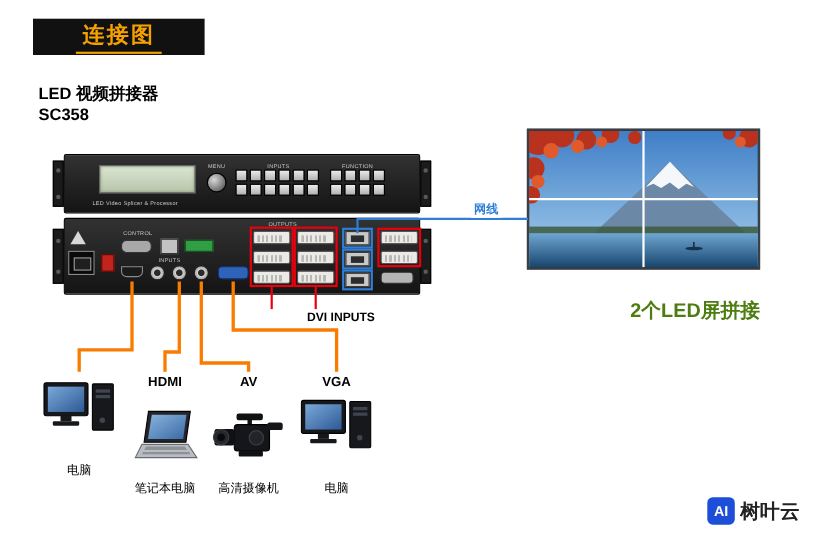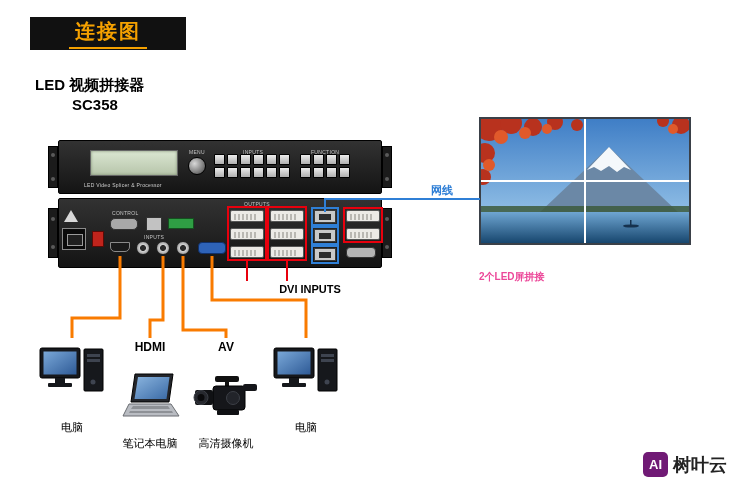--- a/index.html
+++ b/index.html
@@ -6,21 +6,21 @@
   html,body { background:#fff; }
   body { font-family:"Liberation Sans", sans-serif; }
   .canvas { position:relative; width:750px; height:500px; background:#fff; overflow:hidden; }
   .abs { position:absolute; }
 
   
   .title-banner { left:30px; top:17px; width:156px; height:33px; background:#111; display:flex; align-items:center; justify-content:center; }
   .title-text { color:#f5a100; font-size:20px; font-weight:bold; letter-spacing:2px; border-bottom:2px solid #f5a100; padding:0 6px 2px 6px; }
 
   .device-name1 { left:35px; top:76px; font-size:15px; font-weight:bold; color:#000; }
-  .device-name2 { left:35px; top:96px; font-size:15px; font-weight:bold; color:#000;margin-left:37px; }
+  .device-name2 { left:35px; top:96px; font-size:15px; font-weight:bold; color:#000; }
 
   
   .front-panel { left:48px; top:140px; width:344px; height:54px; }
   .rear-panel  { left:48px; top:198px; width:344px; height:70px; }
   .rack-ear { position:absolute; top:6px; width:10px; height:42px; background:#1b1b1b; border:1px solid #000; }
   .rack-ear.left { left:0; } .rack-ear.right { right:0; }
   .rear-panel .rack-ear { top:10px; height:50px; }
   .ear-hole { position:absolute; left:2px; width:4px; height:4px; border-radius:50%; background:#5a5a5a; }
   .panel-body { position:absolute; left:10px; top:0; width:324px; height:100%; background:linear-gradient(#323232,#141414); border:1px solid #000; border-radius:2px; }
 
@@ -58,31 +58,31 @@
 
   
   .cables { left:0; top:0; width:750px; height:500px; pointer-events:none; }
 
   .net-label { left:428px; top:183px; font-size:11px; color:#2f7fd6; font-weight:bold; background:#fff; padding:0 3px; }
   .dvi-cable-label { left:250px; top:283px; width:120px; text-align:center; font-size:11px; font-weight:bold; color:#000; }
 
   
   .led-wall { left:479px; top:117px; width:212px; height:128px; border:2px solid #3a4048; background:#000; }
   .led-screen-label { left:479px; top:252px; width:212px; text-align:center; font-size:12px; color:#000; }
-  .led-caption { left:479px; top:270px; width:212px; text-align:left; font-size:10px; font-weight:bold; color:#ec4899; }
+  .led-caption { left:479px; top:270px; width:212px; text-align:right; font-size:18px; font-weight:bold; color:#4d7c0f; }
 
   
   .input-group { position:absolute; top:340px; width:96px; text-align:center; }
   .port-label { font-size:12px; font-weight:bold; color:#000; height:16px; }
   .device-icon { height:66px; display:flex; align-items:flex-end; justify-content:center; }
   .device-label { font-size:11px; color:#000; margin-top:14px; }
 
   
   .brand-logo { left:643px; top:452px; display:flex; align-items:center; gap:5px; }
-  .logo-icon { width:25px; height:25px; background:#701a75; color:#fff; border-radius:5px; font-weight:bold;
+  .logo-icon { width:25px; height:25px; background:#1d4ed8; color:#fff; border-radius:5px; font-weight:bold;
                font-size:13px; display:flex; align-items:center; justify-content:center; }
   .logo-text { font-size:18px; font-weight:bold; color:#222;text-align:center; }
 </style>
 </head>
 <body>
 
 <div class="canvas">
 
   <div class="abs title-banner">
     <span class="title-text">连接图</span>
@@ -292,20 +292,21 @@
         <polygon points="21,5 52.5,5 49.5,27 17.5,27" fill="url(#scr2)"></polygon>
         <polygon points="6,44 62,44 54,32 12,32" fill="#b9bcc2" stroke="#6a6d72"></polygon>
         <polygon points="16,34 51,34 53,37 14,37" fill="#8e9196"></polygon>
         <polygon points="13,39 55,39 56,41 12,41" fill="#8e9196"></polygon>
       </svg>
     </div>
     <div class="device-label">笔记本电脑</div>
   </div>
 
   <div class="input-group" style="left:258px;">
+    <div class="port-label">VGA</div>
     <div class="device-icon">
       <svg width="66" height="62" viewBox="0 0 66 62">
         <defs>
             <linearGradient id="scr3" x1="0" y1="0" x2="1" y2="1">
               <stop offset="0" stop-color="#7aa8d8"></stop>
               <stop offset="1" stop-color="#2e5a96"></stop>
             </linearGradient>
           </defs>
         <rect x="1" y="4" width="40" height="30" rx="2" fill="#16181c" stroke="#000"></rect>
         <rect x="4.5" y="7.5" width="33" height="23" fill="url(#scr3)"></rect>

